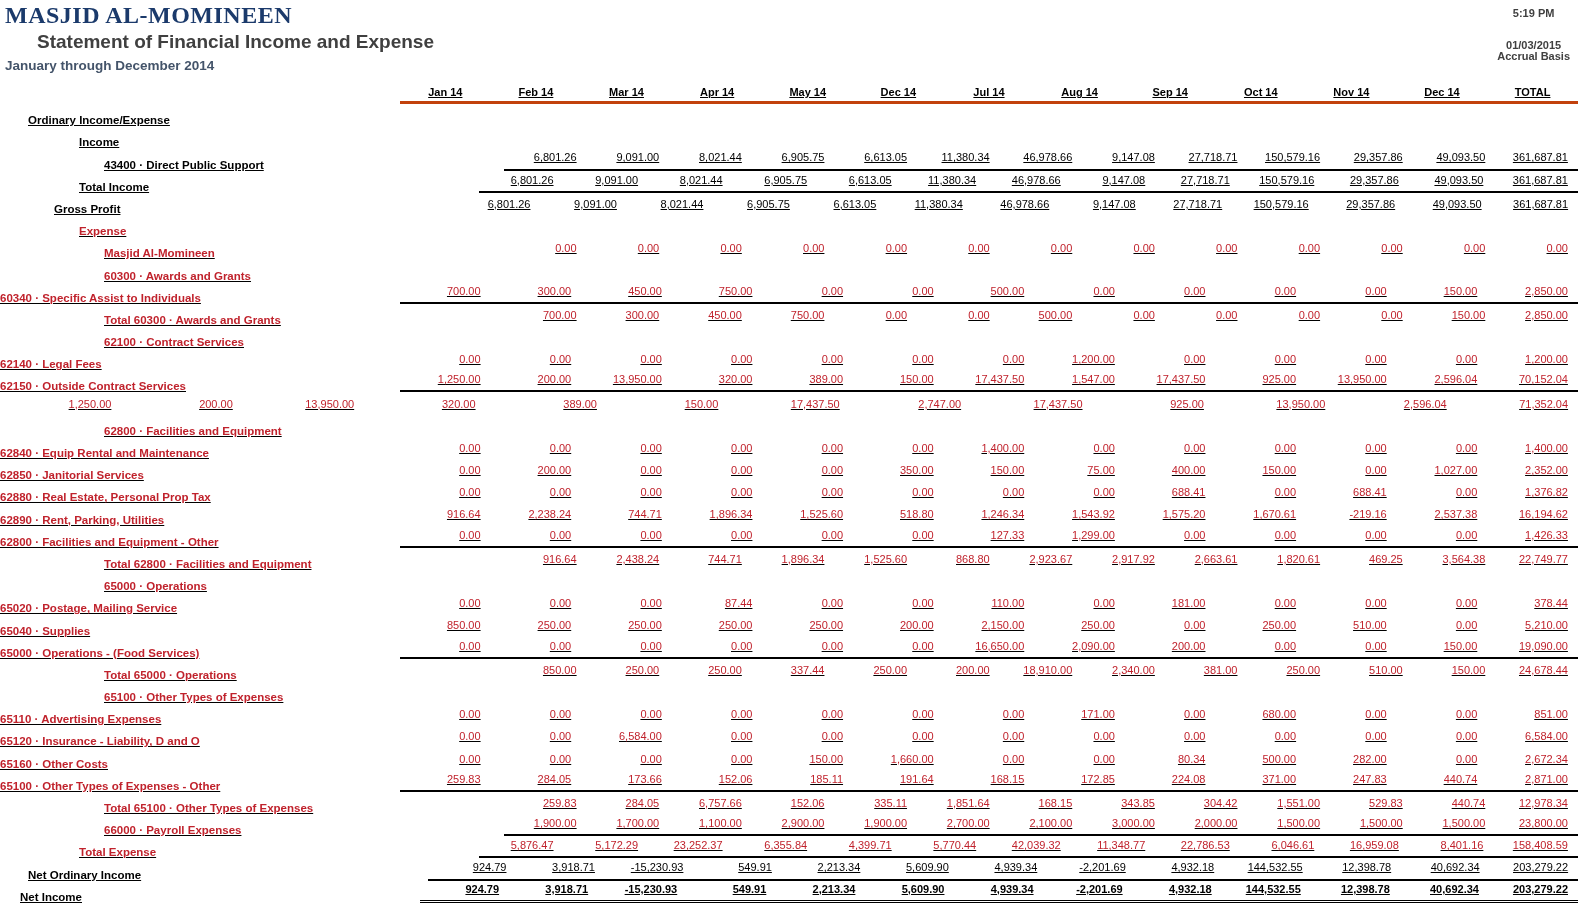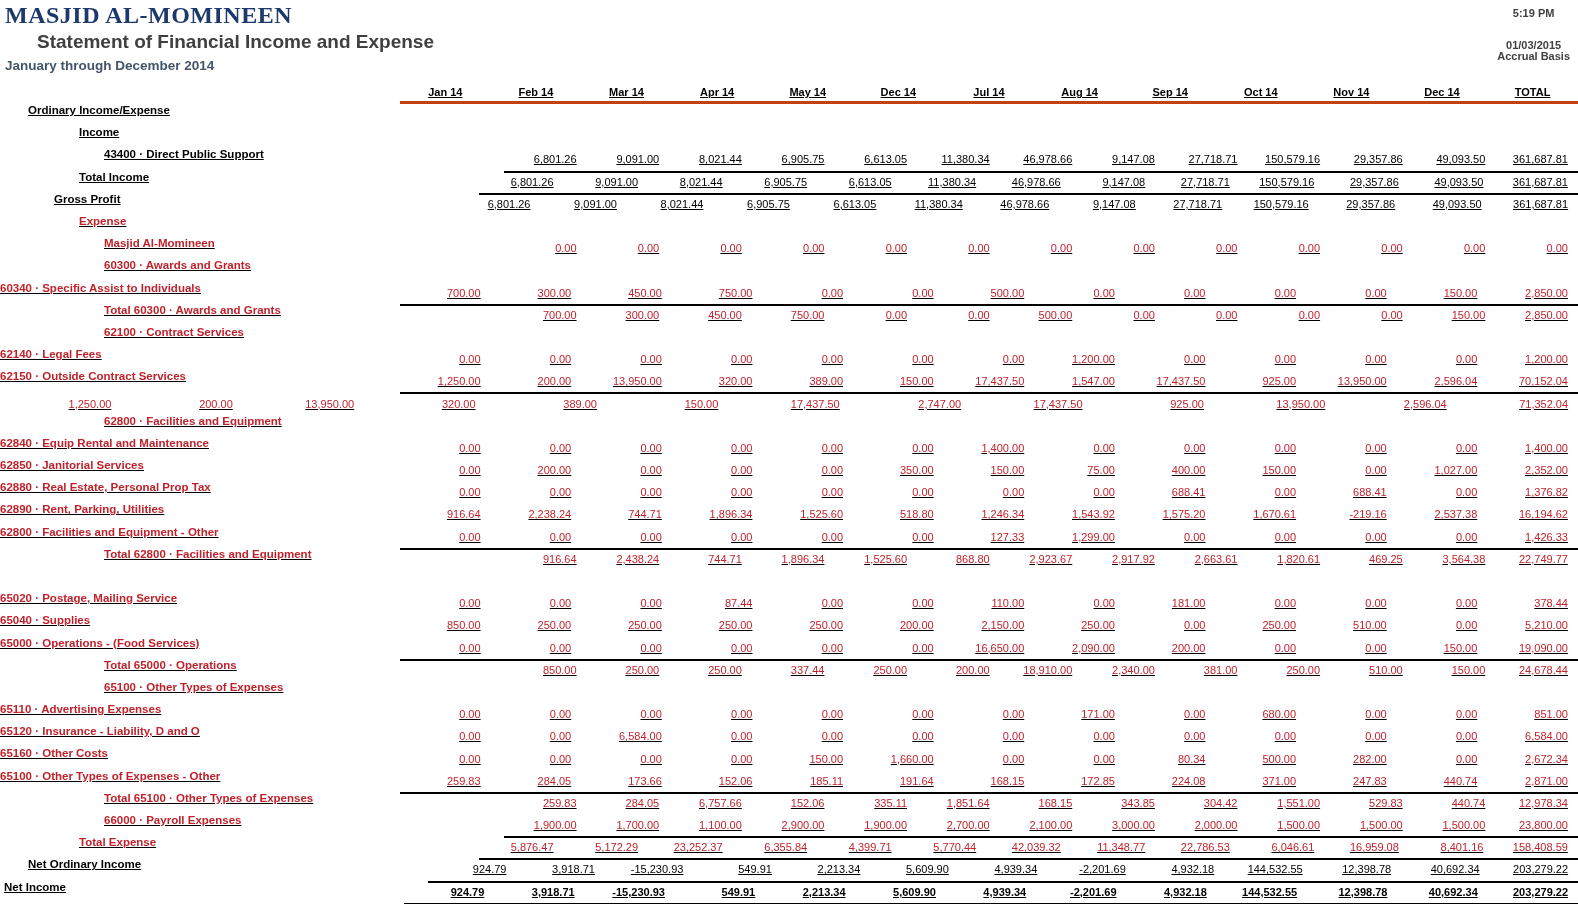--- a/index.html
+++ b/index.html
@@ -15,30 +15,30 @@
   .meta div{line-height:1;}
   .meta .m-date{margin-top:21px;}
   .meta .m-basis{}
 
   
   .colhdr-row{display:flex;height:24px;align-items:flex-end;}
   .lbl-spacer{flex:0 0 400px;}
   .colhdr{flex:1;display:flex;border-bottom:3px solid #c2410c;padding-bottom:3px;}
   .col-h{flex:1;text-align:center;font-size:11px;font-weight:bold;color:#000;white-space:nowrap;}
 
-  .row{display:flex;height:22.2px;align-items:flex-start;}
+  .row{display:flex;height:22.2px;align-items:flex-end;}
   .label{flex:0 0 400px;font-size:11.5px;font-weight:bold;white-space:nowrap;overflow:hidden;}
   .vals{flex:1;display:flex;height:100%;align-items:center;}
   .cell{flex:1;text-align:right;padding-right:10px;font-size:11px;white-space:nowrap;}
   .boldv .cell{font-weight:bold;}
   .ul-single{border-bottom:2px solid #000;}
   .ul-double{border-bottom:3px double #000;}
   .red{color:var(--red);}
   .black{color:#000;}
-  .ind0{padding-left:4px;}
+  .ind0{padding-left:4px;margin-left:16px;}
   .ind1{padding-left:28px;}
   .ind2{padding-left:54px;}
   .ind3{padding-left:79px;}
   .ind4{padding-left:104px;}
   .ind5{}
 </style>
 </head>
 <body>
 
 <div class="page">
@@ -444,20 +444,21 @@
           <div class="cell red">2,923.67</div>
           <div class="cell red">2,917.92</div>
           <div class="cell red">2,663.61</div>
           <div class="cell red">1,820.61</div>
           <div class="cell red">469.25</div>
           <div class="cell red">3,564.38</div>
           <div class="cell red">22,749.77</div>
         </div>
       </div>
       <div class="row">
+        <div class="label ind4 red">65000 · Operations</div>
         <div class="vals">
           <div class="cell red"></div>
           <div class="cell red"></div>
           <div class="cell red"></div>
           <div class="cell red"></div>
           <div class="cell red"></div>
           <div class="cell red"></div>
           <div class="cell red"></div>
           <div class="cell red"></div>
           <div class="cell red"></div>

